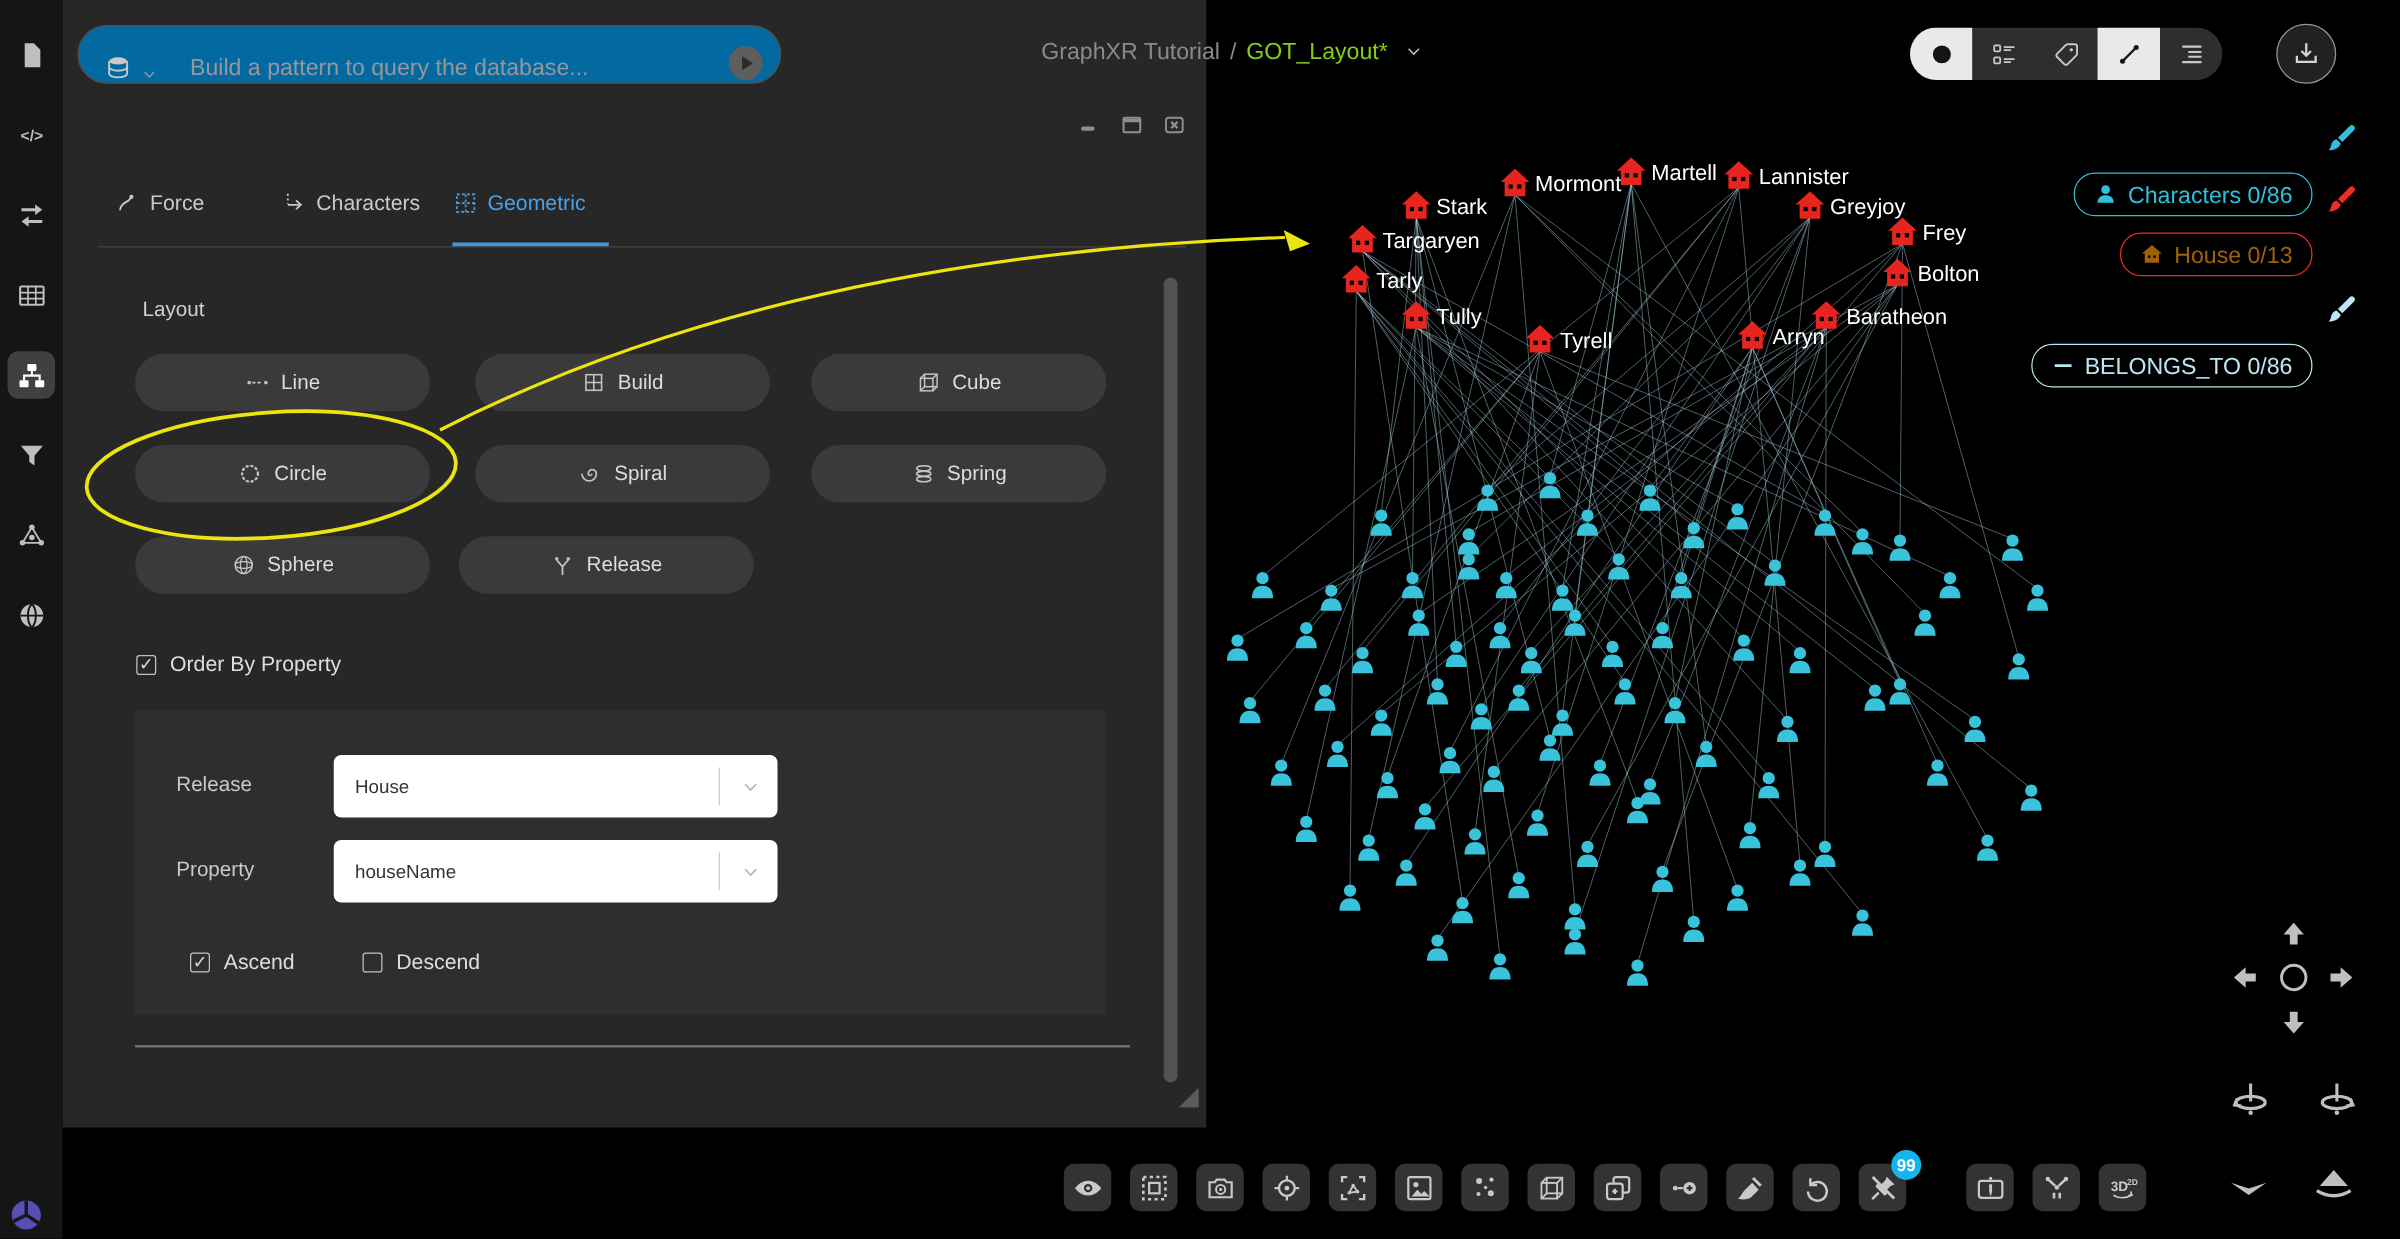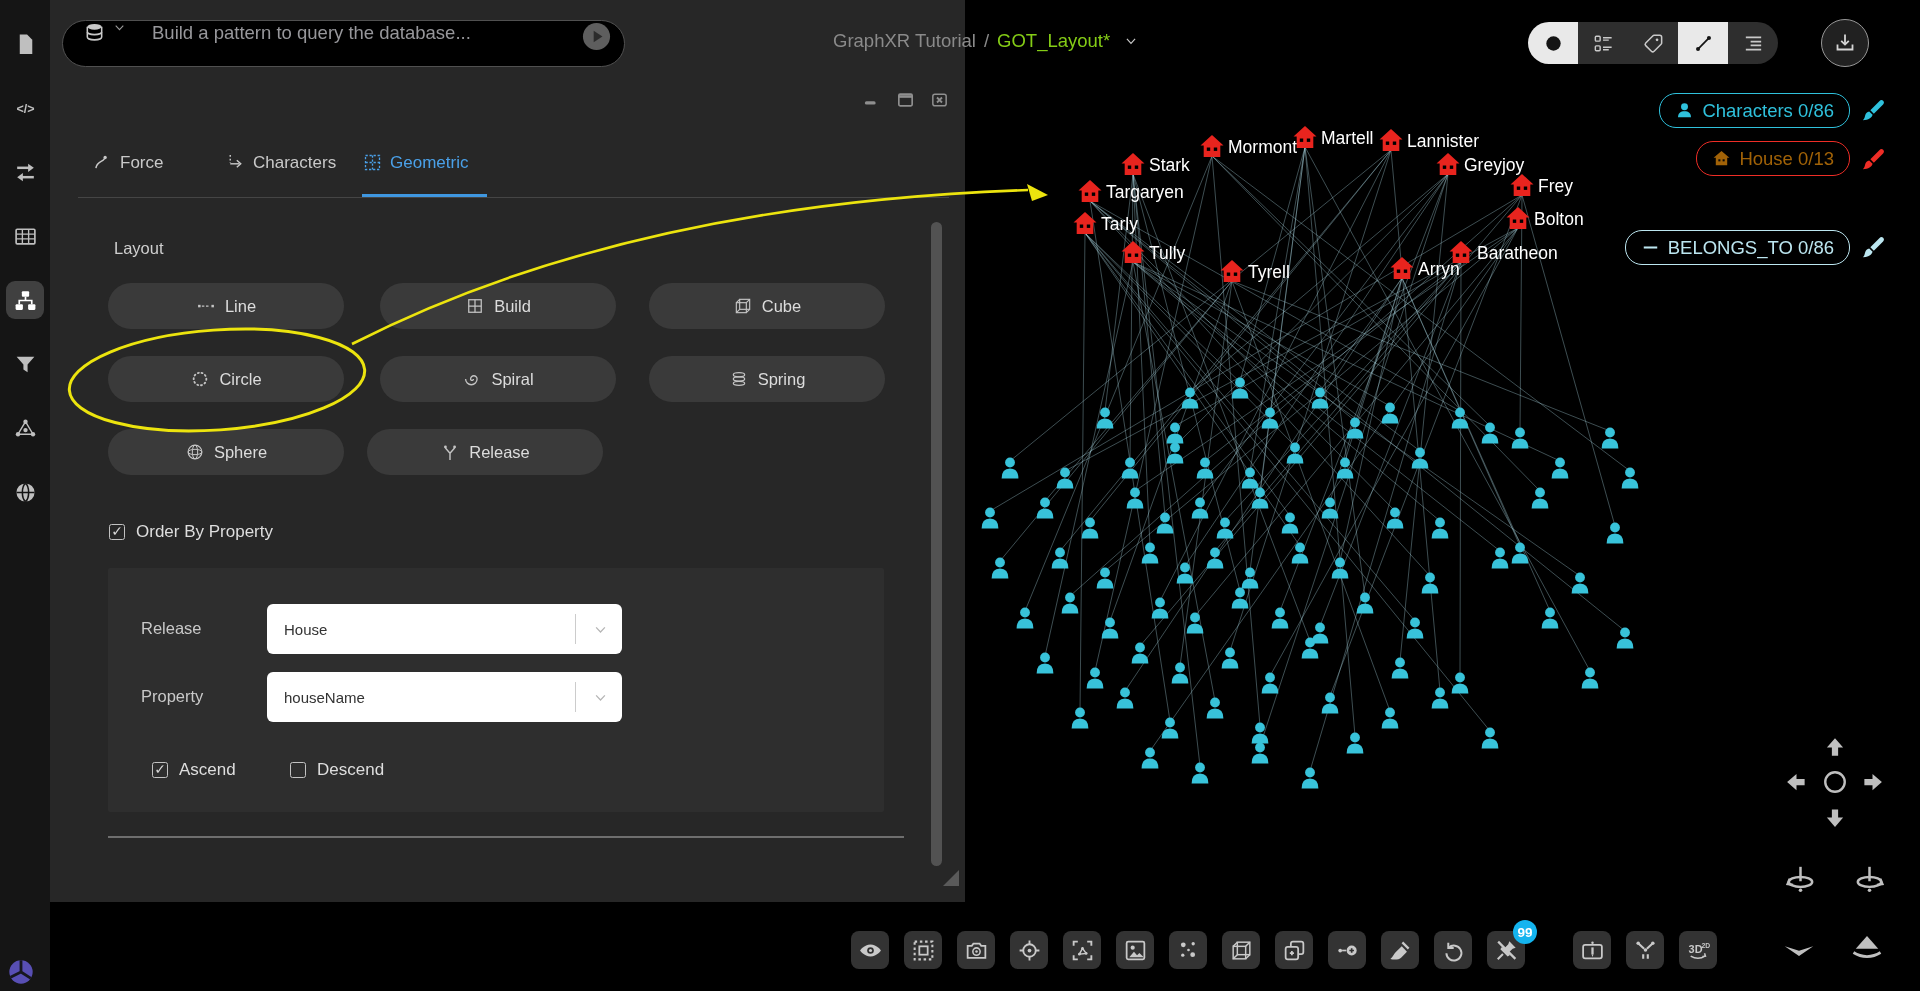--- a/index.html
+++ b/index.html
@@ -22,21 +22,21 @@
   #sidebar{position:absolute;left:0;top:0;width:50px;height:991px;background:#151515;z-index:30;}
   .side-btn{position:absolute;left:6px;width:38px;height:38px;border-radius:9px;color:#bfbfbf;
             display:flex;align-items:center;justify-content:center;}
   .side-btn.active{background:#404040;color:#fff;}
   .side-btn svg{width:25px;height:25px;}
   #side-logo{position:absolute;left:7px;bottom:5px;width:28px;height:28px;}
 
   
   #panel{position:absolute;left:50px;top:0;width:915px;height:902px;background:#272727;z-index:10;}
   #search-pill{position:absolute;left:12px;top:20px;width:563px;height:47px;border:1px solid #505050;
-               border-radius:24px;background:#000000;display:flex;align-items:flex-start;padding:0 12px;box-sizing:border-box;}
+               border-radius:24px;background:#0369a1;display:flex;align-items:flex-end;padding:0 12px;box-sizing:border-box;}
   #search-pill .dbi{width:23px;height:23px;color:#c9c9c9;margin-left:8px;}
   #search-pill .chev{width:13px;height:13px;color:#9a9a9a;margin-left:7px;}
   #search-pill input{flex:1;background:transparent;border:0;outline:0;color:#ddd;font-size:18.5px;
                      padding-left:26px;font-family:inherit;}
   #search-pill input::placeholder{color:#97979b;}
   #search-pill .run{width:31px;height:31px;}
   #win-ctrls{position:absolute;top:90px;right:14px;display:flex;gap:11px;color:#8f8f8f;}
   #win-ctrls span{width:23px;height:20px;display:block;}
   .tab{position:absolute;top:152px;display:flex;align-items:center;gap:7px;font-size:17px;color:#c9c9c9;cursor:default;}
   .tab svg{width:21px;height:21px;}
@@ -58,21 +58,21 @@
           display:flex;align-items:center;box-sizing:border-box;padding-left:17px;font-size:15px;color:#333;}
   .select .sep{position:absolute;right:46px;top:10px;bottom:10px;width:1px;background:#ccc;}
   .select .chev{position:absolute;right:14px;width:15px;height:15px;color:#b5b5b5;}
   #panel-scrollbar{position:absolute;left:881px;top:222px;width:11px;height:644px;border-radius:5.5px;background:#525252;}
   #bottom-divider{position:absolute;left:58px;top:836px;width:796px;height:2px;background:#6e6e6e;}
   #resize-handle{position:absolute;left:893px;top:870px;width:0;height:0;
                  border-left:16px solid transparent;border-bottom:16px solid #5a5a5a;}
 
   
   .legend-pill{position:absolute;right:70px;height:33px;border:1.6px solid;border-radius:17px;
-               display:flex;align-items:center;gap:8px;padding:0 15px;font-size:18.5px;z-index:5;background:rgba(0,0,0,.25);}
+               display:flex;align-items:center;gap:8px;padding:0 15px;font-size:18.5px;z-index:5;background:rgba(0,0,0,.25);margin-top:45px;}
   .legend-pill svg{width:19px;height:19px;}
   .brush{position:absolute;right:33px;width:27px;height:27px;z-index:5;}
 
   
   #view-seg{position:absolute;left:1528px;top:22px;height:42px;border-radius:21px;overflow:hidden;
             display:flex;z-index:5;}
   .seg{width:50px;height:42px;display:flex;align-items:center;justify-content:center;background:#2e2e2e;color:#c9c9c9;}
   .seg.active{background:#e9e9e9;color:#141414;}
   .seg svg{width:23px;height:23px;}
   #download-btn{position:absolute;left:1821px;top:19px;width:48px;height:48px;border-radius:50%;

